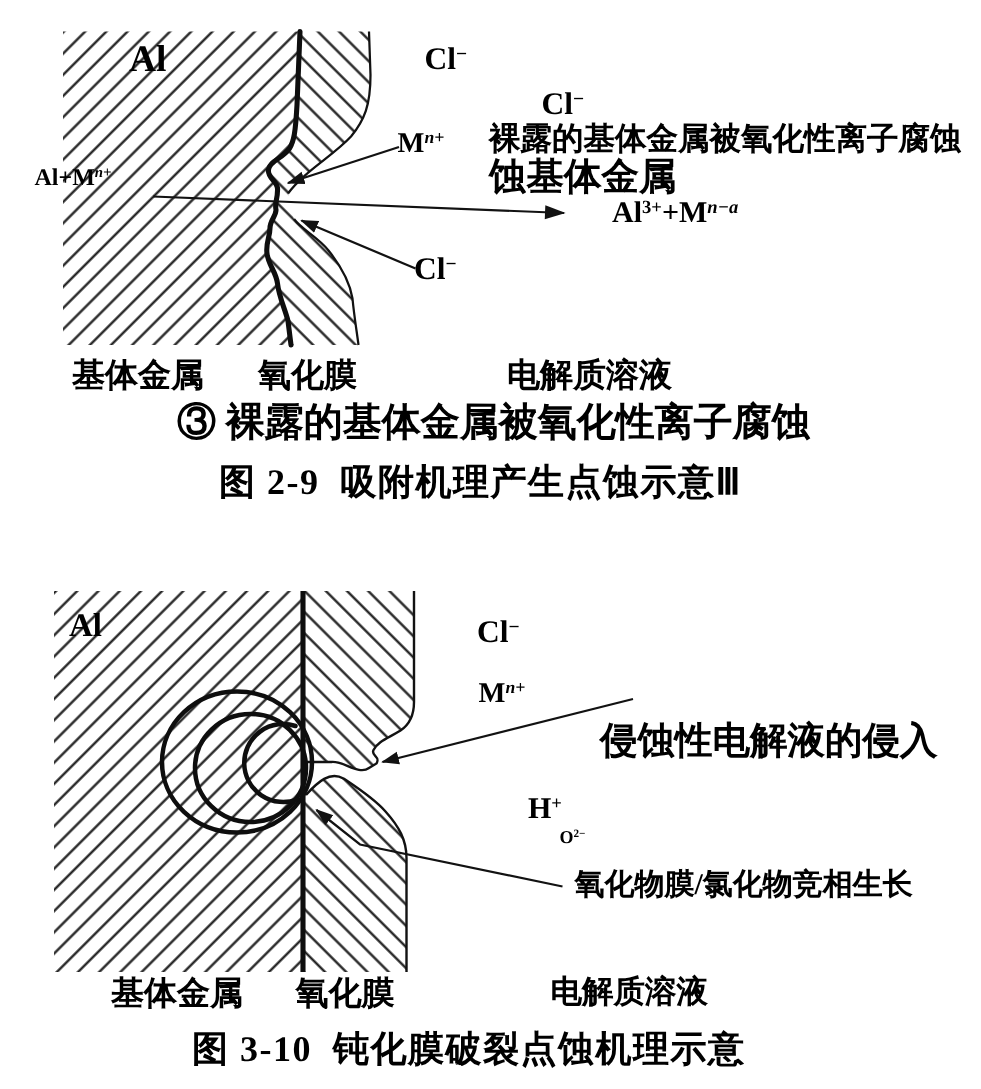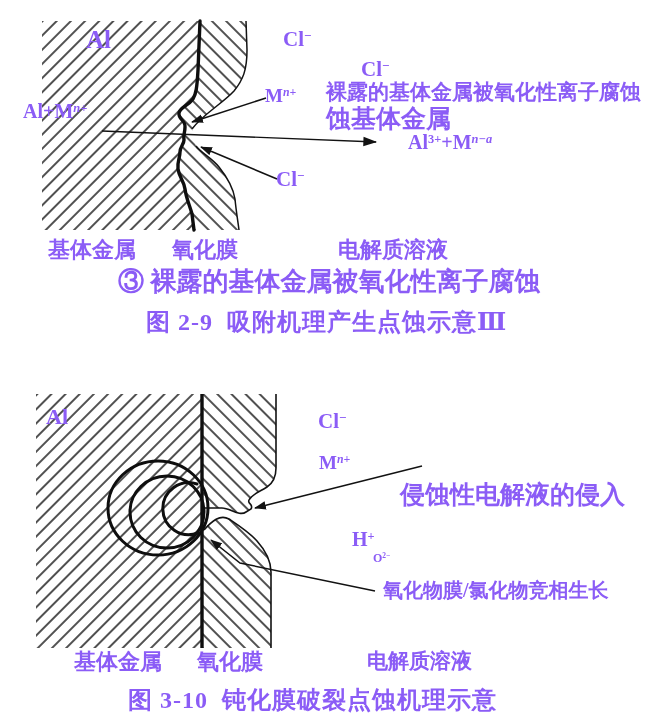--- a/index.html
+++ b/index.html
@@ -2,27 +2,27 @@
 <html><head>
 <meta charset="utf-8">
 <style>
   html,body{margin:0;padding:0;}
   body{
     width:654px;height:726px;position:relative;background:#ffffff;overflow:hidden;
     font-family:"Liberation Serif","DejaVu Serif",serif;
   }
   svg.bg{position:absolute;left:0;top:0;}
   .lbl{
-    position:absolute;color:#8b5cf6;font-weight:bold;white-space:pre;line-height:1.12;
+    position:absolute;color:#000000;font-weight:bold;white-space:pre;line-height:1.12;
   }
   .chem sup{
     font-size:62%;position:relative;top:-0.5em;vertical-align:baseline;line-height:0;font-weight:bold;
   }
   .it{font-style:italic;}
-  .t24{font-size:24px;letter-spacing:1px;}
+  .t24{font-size:24px;letter-spacing:1px;font-family:Liberation Serif, serif;}
 </style>
 </head>
 <body>
 
 <svg class="bg" width="654" height="726" viewBox="0 0 654 726">
   <defs>
     <pattern id="hF" width="10" height="10" patternUnits="userSpaceOnUse" patternTransform="rotate(-45)">
       <line x1="0" y1="5" x2="10" y2="5" stroke="#161616" stroke-width="1.5"></line>
     </pattern>
     <pattern id="hB" width="10" height="10" patternUnits="userSpaceOnUse" patternTransform="rotate(45)">
@@ -93,21 +93,21 @@
 <div class="lbl chem" style="left:283px;top:28px;font-size:21px"><span>Cl</span><sup>−</sup></div>
 
 <div class="lbl chem" style="left:361px;top:58px;font-size:21px"><span>Cl</span><sup>−</sup></div>
 
 <div class="lbl chem" style="left:265px;top:85px;font-size:19px"><span>M</span><sup class="it">n+</sup></div>
 
 <div class="lbl" style="left:326px;top:81px;font-size:21px">裸露的基体金属被氧化性离子腐蚀</div>
 
 <div class="lbl" style="left:326px;top:105px;font-size:25px">蚀基体金属</div>
 
-<div class="lbl chem" style="left:23px;top:100px;font-size:20px"><span>Al+M</span><sup class="it">n+</sup></div>
+<div class="lbl chem" style="left:23px;top:110px;font-size:16px"><span>Al+M</span><sup class="it">n+</sup></div>
 
 <div class="lbl chem" style="left:408px;top:131px;font-size:20px"><span>Al</span><sup>3+</sup><span>+M</span><sup class="it">n−a</sup></div>
 
 <div class="lbl chem" style="left:276px;top:168px;font-size:21px"><span>Cl</span><sup>−</sup></div>
 
 <div class="lbl" style="left:48px;top:238px;font-size:22px">基体金属</div>
 
 <div class="lbl" style="left:172px;top:238px;font-size:22px">氧化膜</div>
 
 <div class="lbl" style="left:338px;top:238px;font-size:22px">电解质溶液</div>

